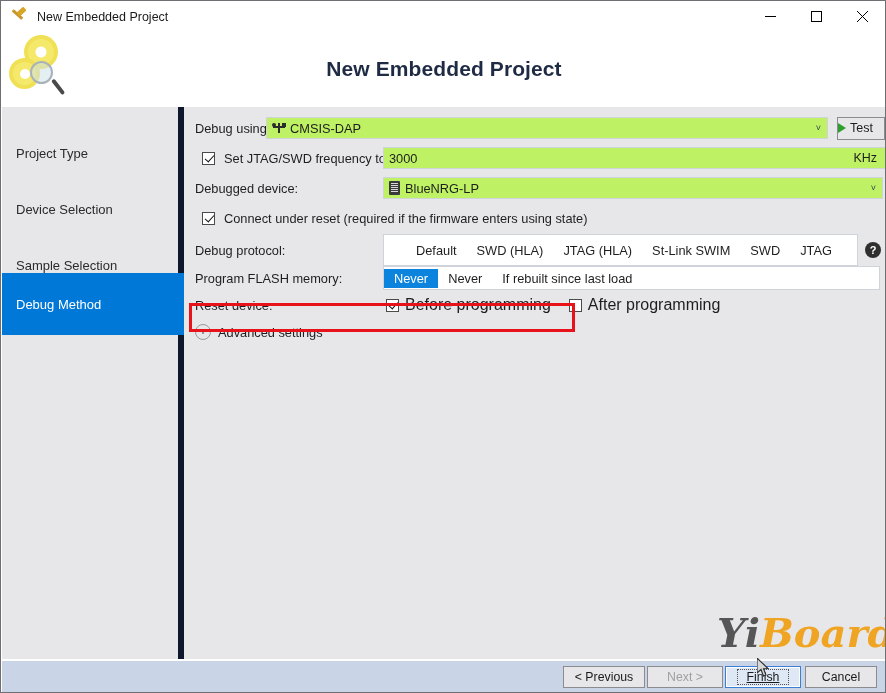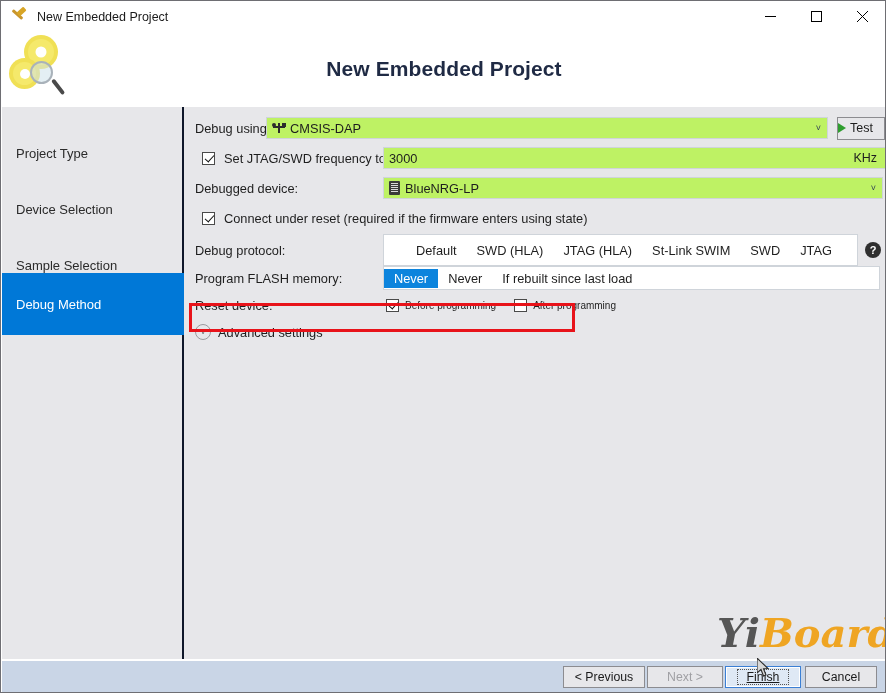--- a/index.html
+++ b/index.html
@@ -146,21 +146,21 @@
     border-radius: 2px;
   }
 
   
   .sidebar {
     position: absolute;
     left: 1px; top: 106px;
     width: 182px;
     height: 552px;
     background: #e7e7ea;
-    border-right: 2px solid #0f172a;
+    border-right: 6px solid #0f172a;
     box-sizing: border-box;
   }
   .side-item {
     position: absolute;
     left: 0;
     width: 182px;
     height: 56px;
     display: flex;
     align-items: center;
     padding-left: 14px;
@@ -337,21 +337,21 @@
     display: flex;
     align-items: center;
     justify-content: center;
     box-sizing: border-box;
   }
   .check-inline {
     display: flex;
     align-items: center;
     gap: 6px;
     margin-right: 18px;
-    font-size: 10px;
+    font-size: 16px;
   }
   .expander {
     width: 16px; height: 16px;
     border-radius: 50%;
     border: 1px solid #9a9a9e;
     display: flex;
     align-items: center;
     justify-content: center;
     font-size: 8px;
     color: #555;

